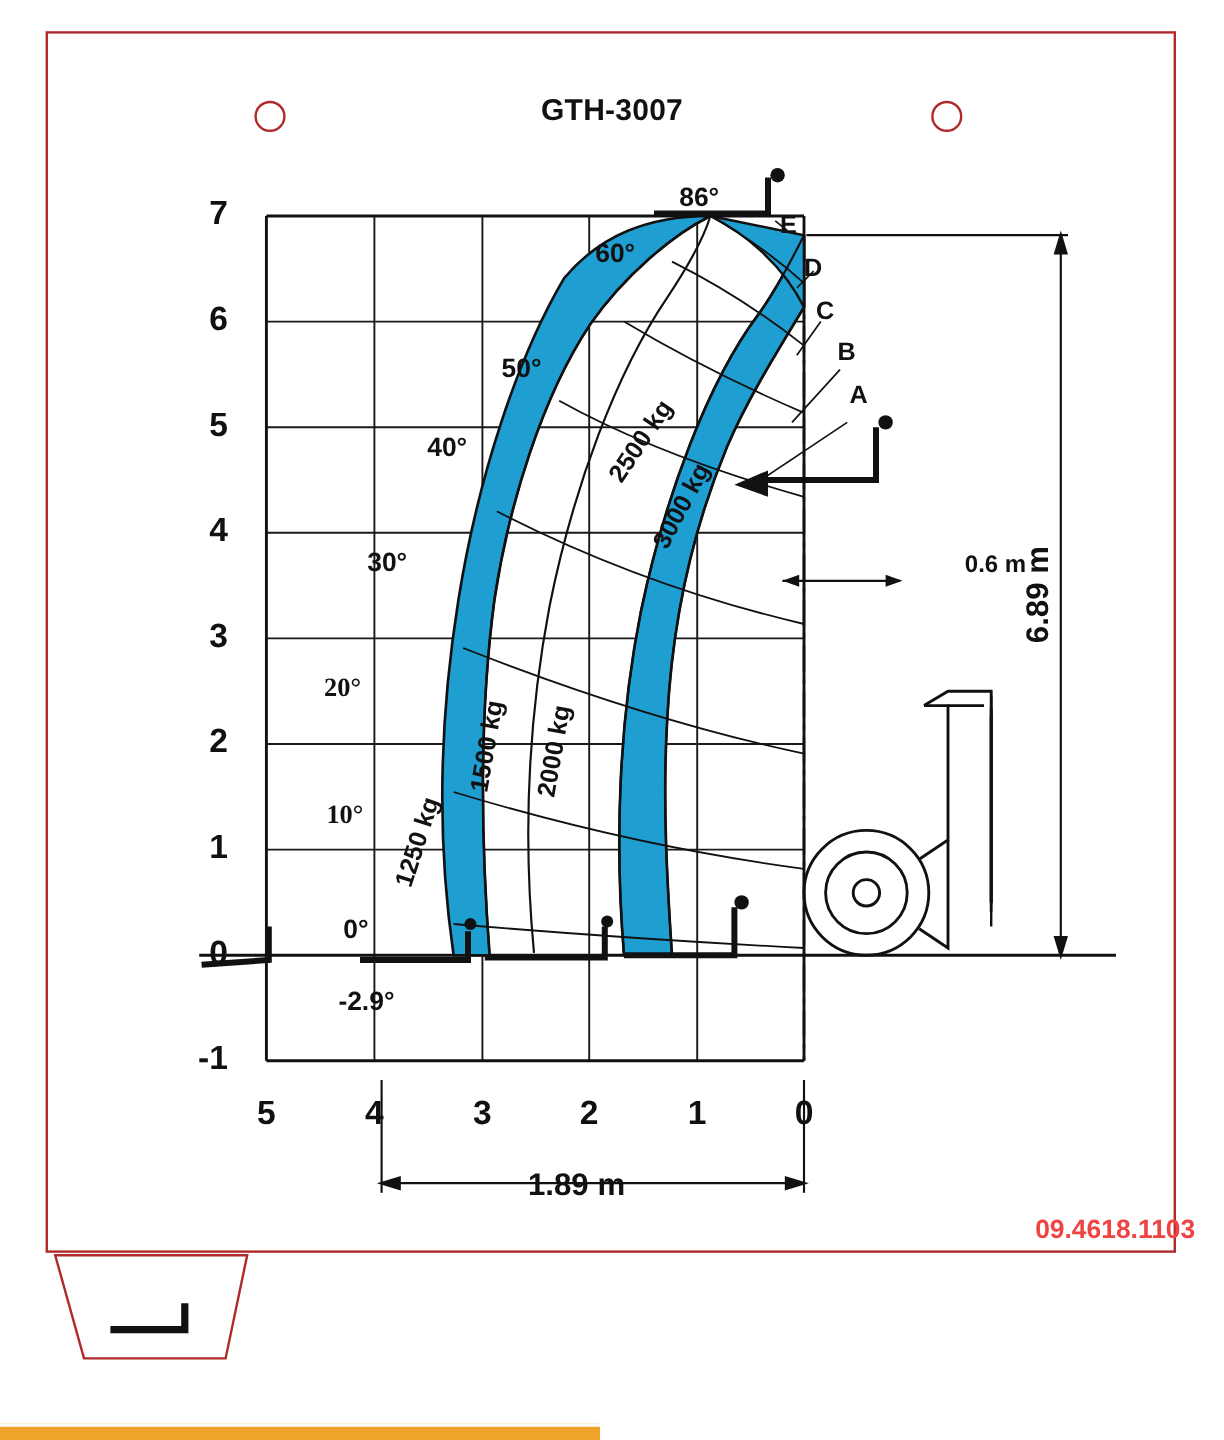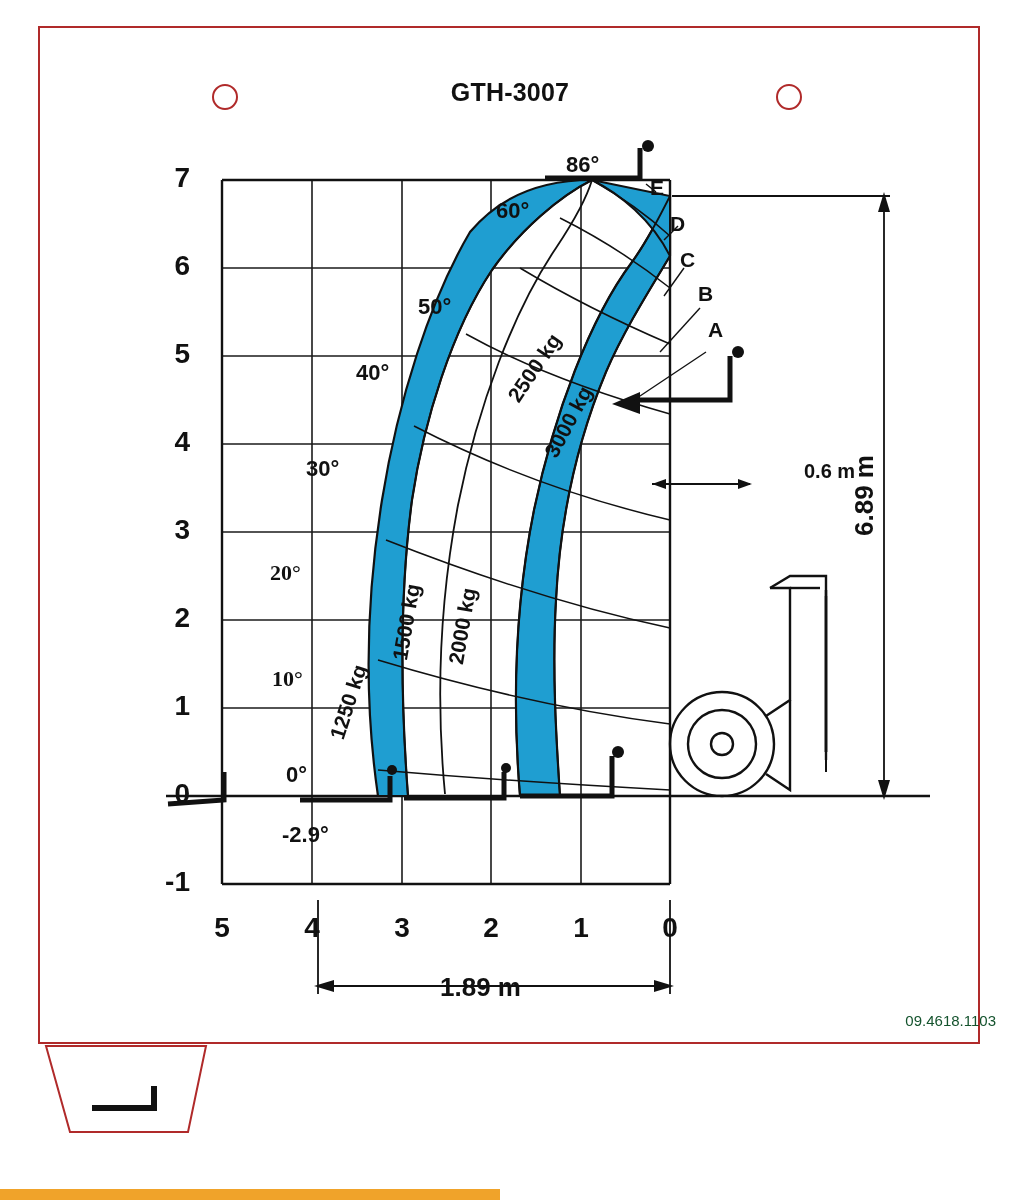--- a/index.html
+++ b/index.html
@@ -5,21 +5,21 @@
   html,body{margin:0;padding:0;background:#ffffff;}
   body{width:1020px;height:1200px;font-family:"Liberation Sans",sans-serif;position:relative;overflow:hidden;}
   .sheet{position:absolute;left:0;top:0;width:1020px;height:844px;padding-left:28px;}
   .border-outer{position:absolute;left:38px;top:26px;width:942px;height:1018px;border:2px solid #b02a2a;box-sizing:border-box;}
   .tab{position:absolute;left:42px;top:1044px;width:168px;height:90px;}
   .tab svg{display:block;}
   .title{position:absolute;left:0;top:78px;width:1020px;text-align:center;font-size:25px;font-weight:bold;color:#111;letter-spacing:.2px;}
   .hole{position:absolute;width:26px;height:26px;border:2px solid #b02a2a;border-radius:50%;box-sizing:border-box;}
   .hole.left{left:212px;top:84px;}
   .hole.right{left:776px;top:84px;}
-  .code{position:absolute;right:52px;top:1012px;font-size:15px;font-weight:normal;color:#14532d;}
+  .code{position:absolute;right:52px;top:1012px;font-size:22px;font-weight:bold;color:#ef4444;}
   .chartarea{position:absolute;left:0;top:0;width:1020px;height:1200px;}
   .ylab,.xlab{position:absolute;font-size:28px;font-weight:bold;color:#111;text-align:right;}
   .xlab{text-align:center;}
   .ang{position:absolute;font-size:22px;font-weight:bold;color:#111;white-space:nowrap;}
   .cap{position:absolute;font-size:21px;font-weight:bold;color:#111;white-space:nowrap;}
   .dimtxt{position:absolute;font-size:20px;font-weight:bold;color:#111;white-space:nowrap;}
   .vert{transform-origin:center center;}
   .bottom-strip{position:absolute;left:0;top:1186px;width:500px;height:14px;background:#f0a32a;}
   .bottom-strip i{display:block;height:3px;background:#ffffff;}
   svg{overflow:visible;}

